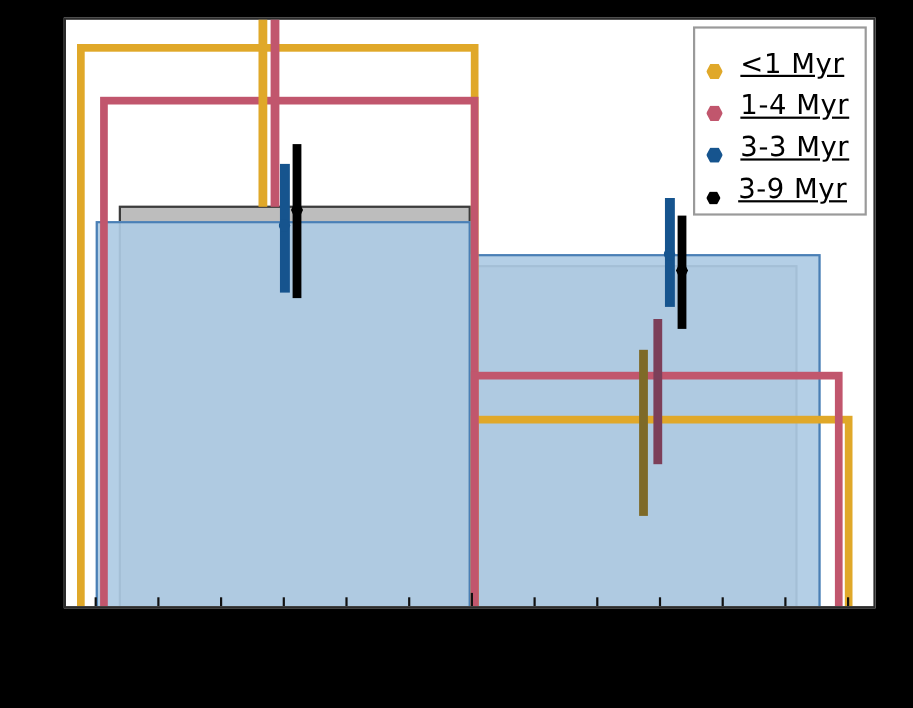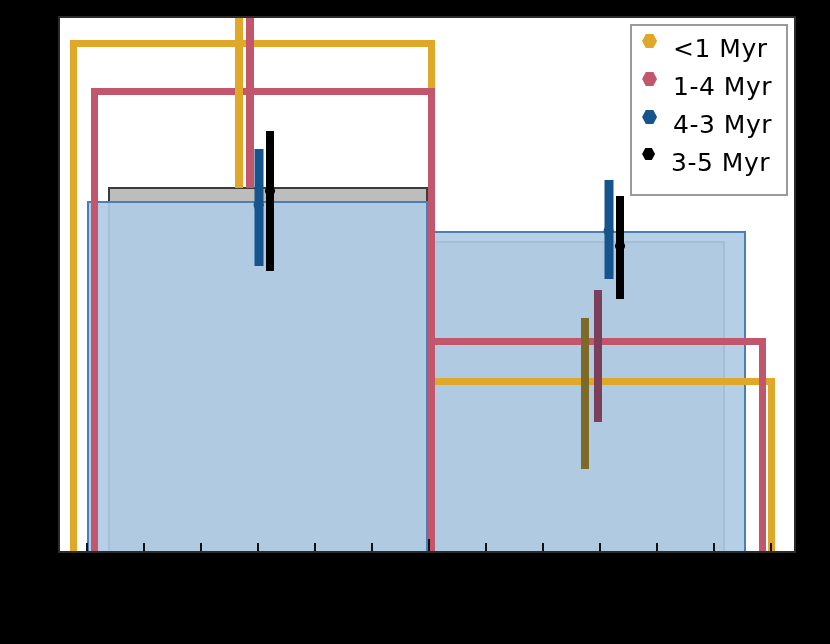--- a/index.html
+++ b/index.html
@@ -35,21 +35,21 @@
   }
   .hex{clip-path:polygon(25% 0,75% 0,100% 50%,75% 100%,25% 100%,0 50%);}
 
   
   #legend{
     position:absolute;right:6px;top:6px;
     background:#fff;border:2px solid #9a9a9a;
     padding:8px 14px 8px 10px;
     box-sizing:border-box;
   }
-  .lgrow{display:flex;align-items:flex-start;height:38px;}
+  .lgrow{display:flex;align-items:flex-end;height:38px;text-decoration:underline;}
   .lgmk{width:15px;height:14px;margin-right:16px;flex:0 0 auto;}
   .lglb{font-size:25px;color:#000;letter-spacing:0.5px;white-space:nowrap;
         font-family:"DejaVu Sans",sans-serif;}
 </style>
 </head>
 <body>
 
 <div id="stage">
 
   <div id="plot">
@@ -155,22 +155,22 @@
       <div class="lgrow">
         <span class="lgmk hex" style="background:#e0a829;"></span>
         <span class="lglb">&lt;1 Myr</span>
       </div>
       <div class="lgrow">
         <span class="lgmk hex" style="background:#c1566d;"></span>
         <span class="lglb">1-4 Myr</span>
       </div>
       <div class="lgrow">
         <span class="lgmk hex" style="background:#16548e;"></span>
-        <span class="lglb">4-3 Myr</span>
+        <span class="lglb">3-3 Myr</span>
       </div>
       <div class="lgrow">
         <span class="lgmk hex" style="background:#000000;width:13px;height:12px;"></span>
-        <span class="lglb">3-5 Myr</span>
+        <span class="lglb">3-9 Myr</span>
       </div>
     </div>
 
   </div>
 </div>
 
 </body></html>

